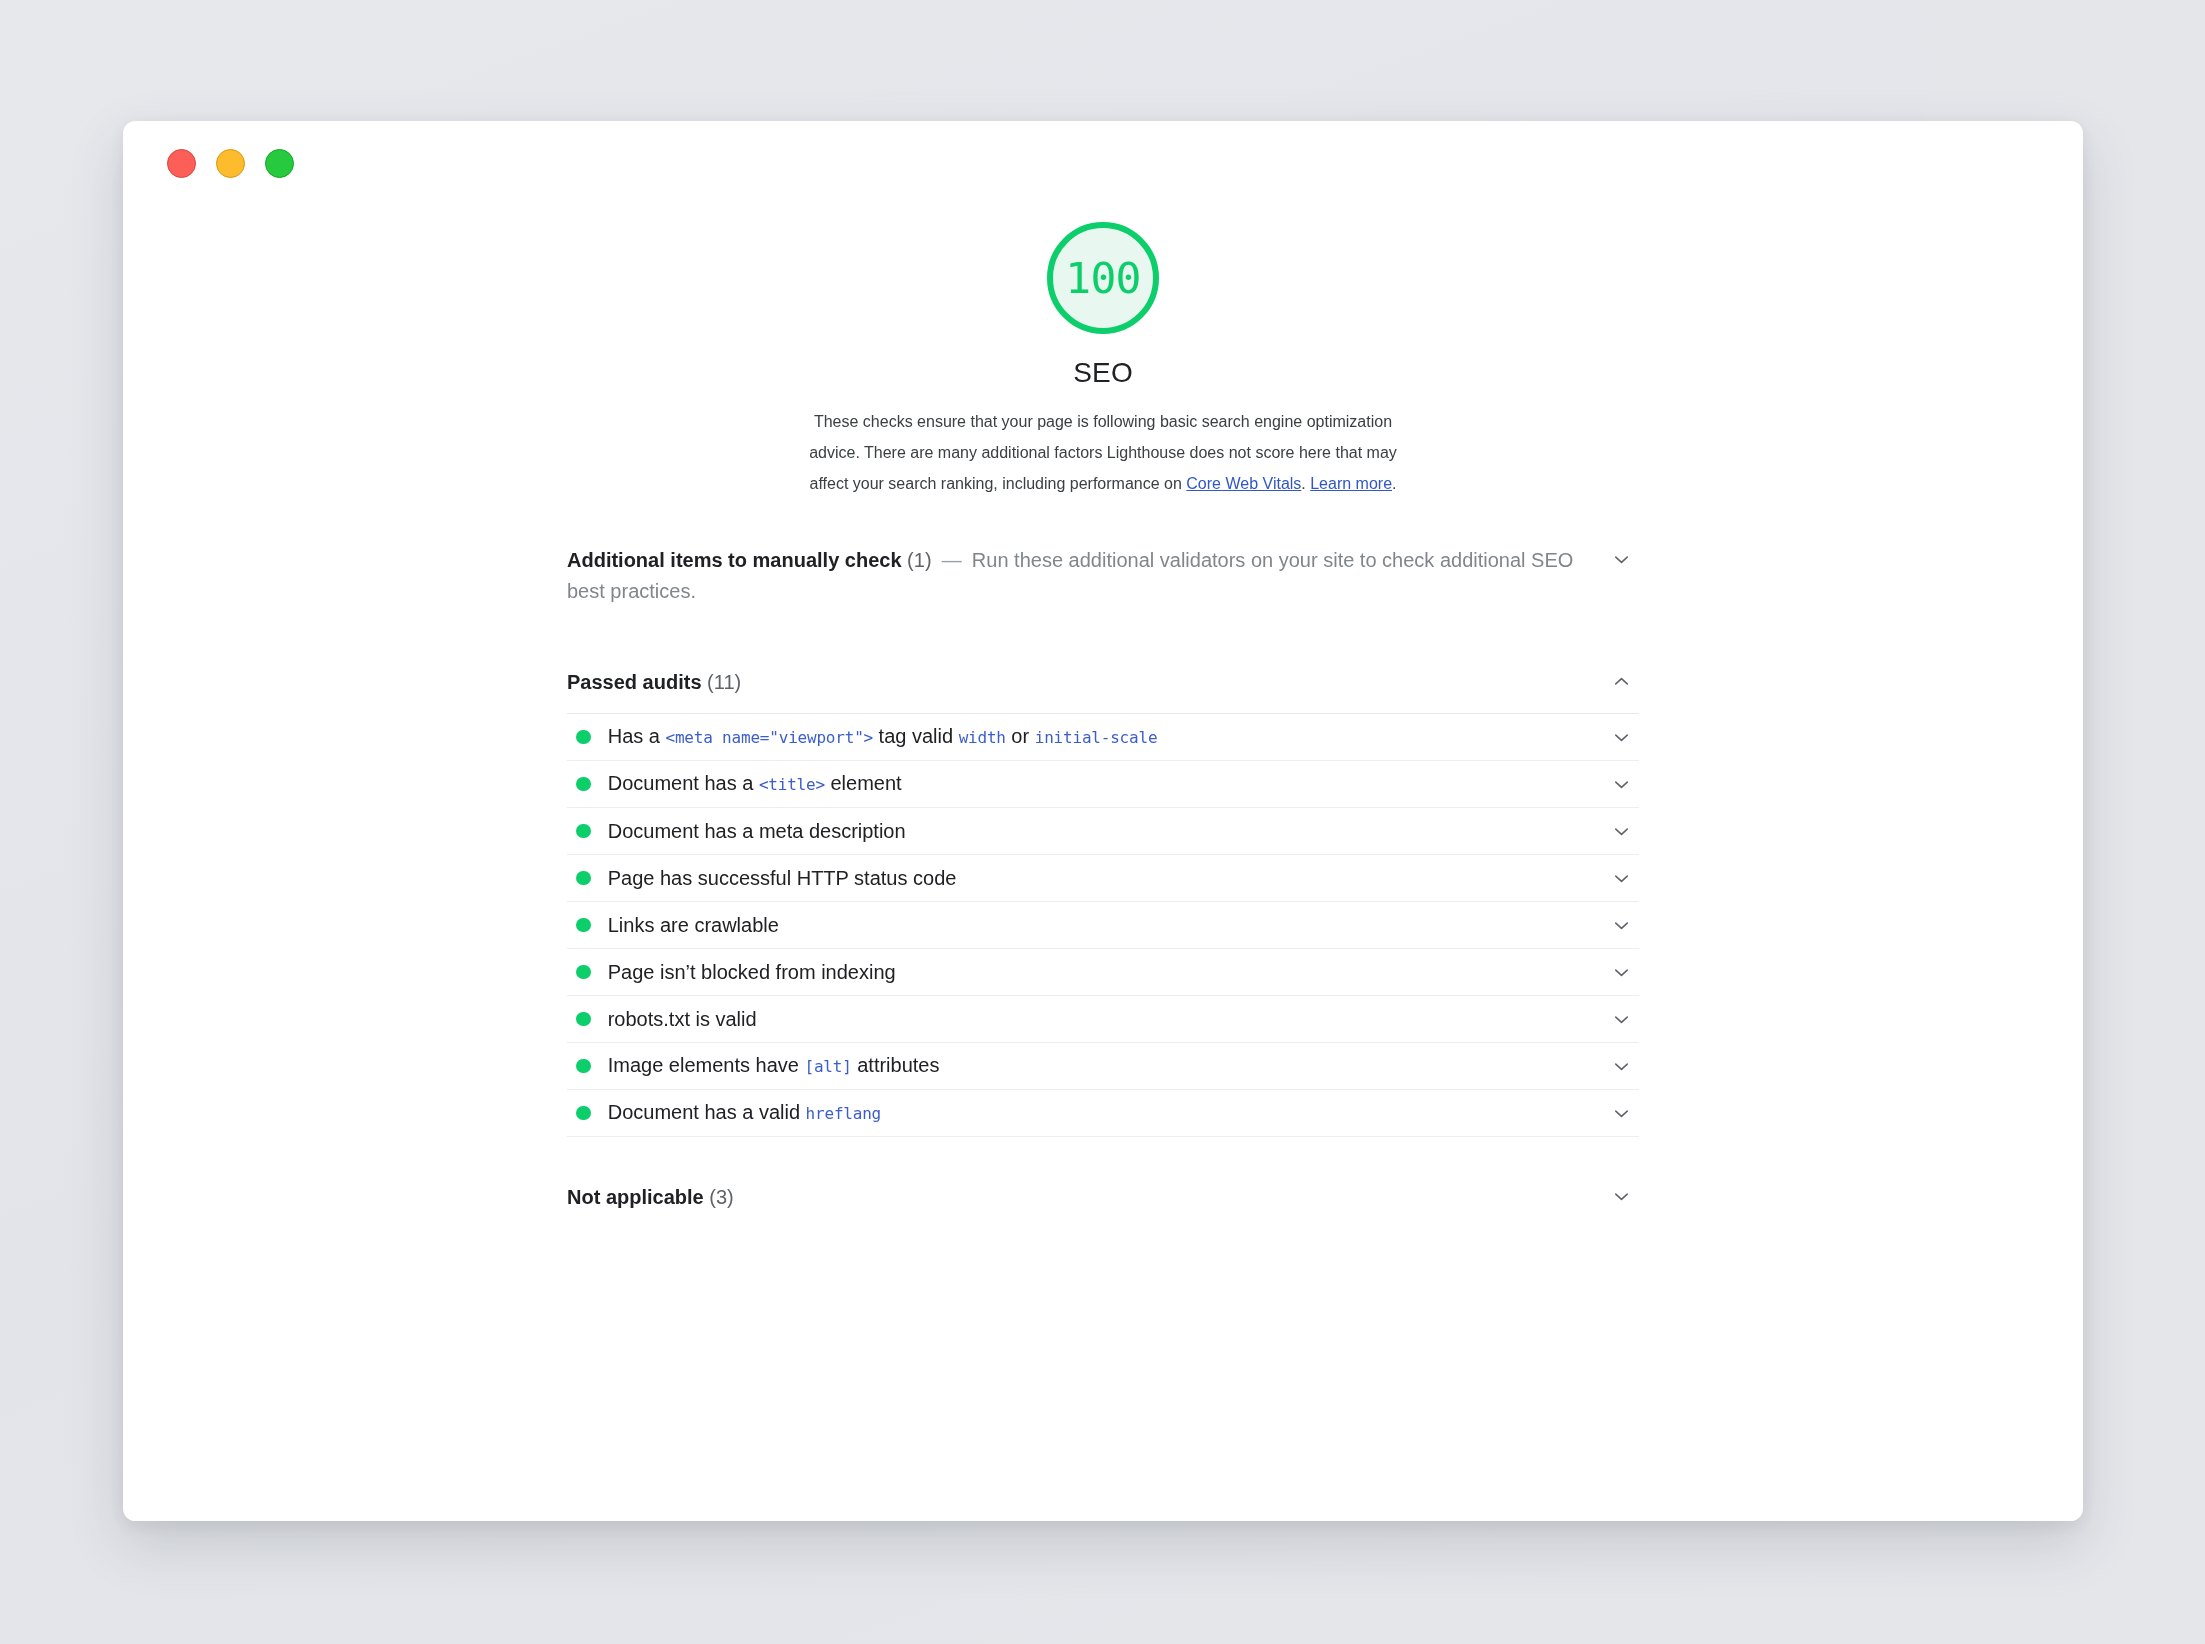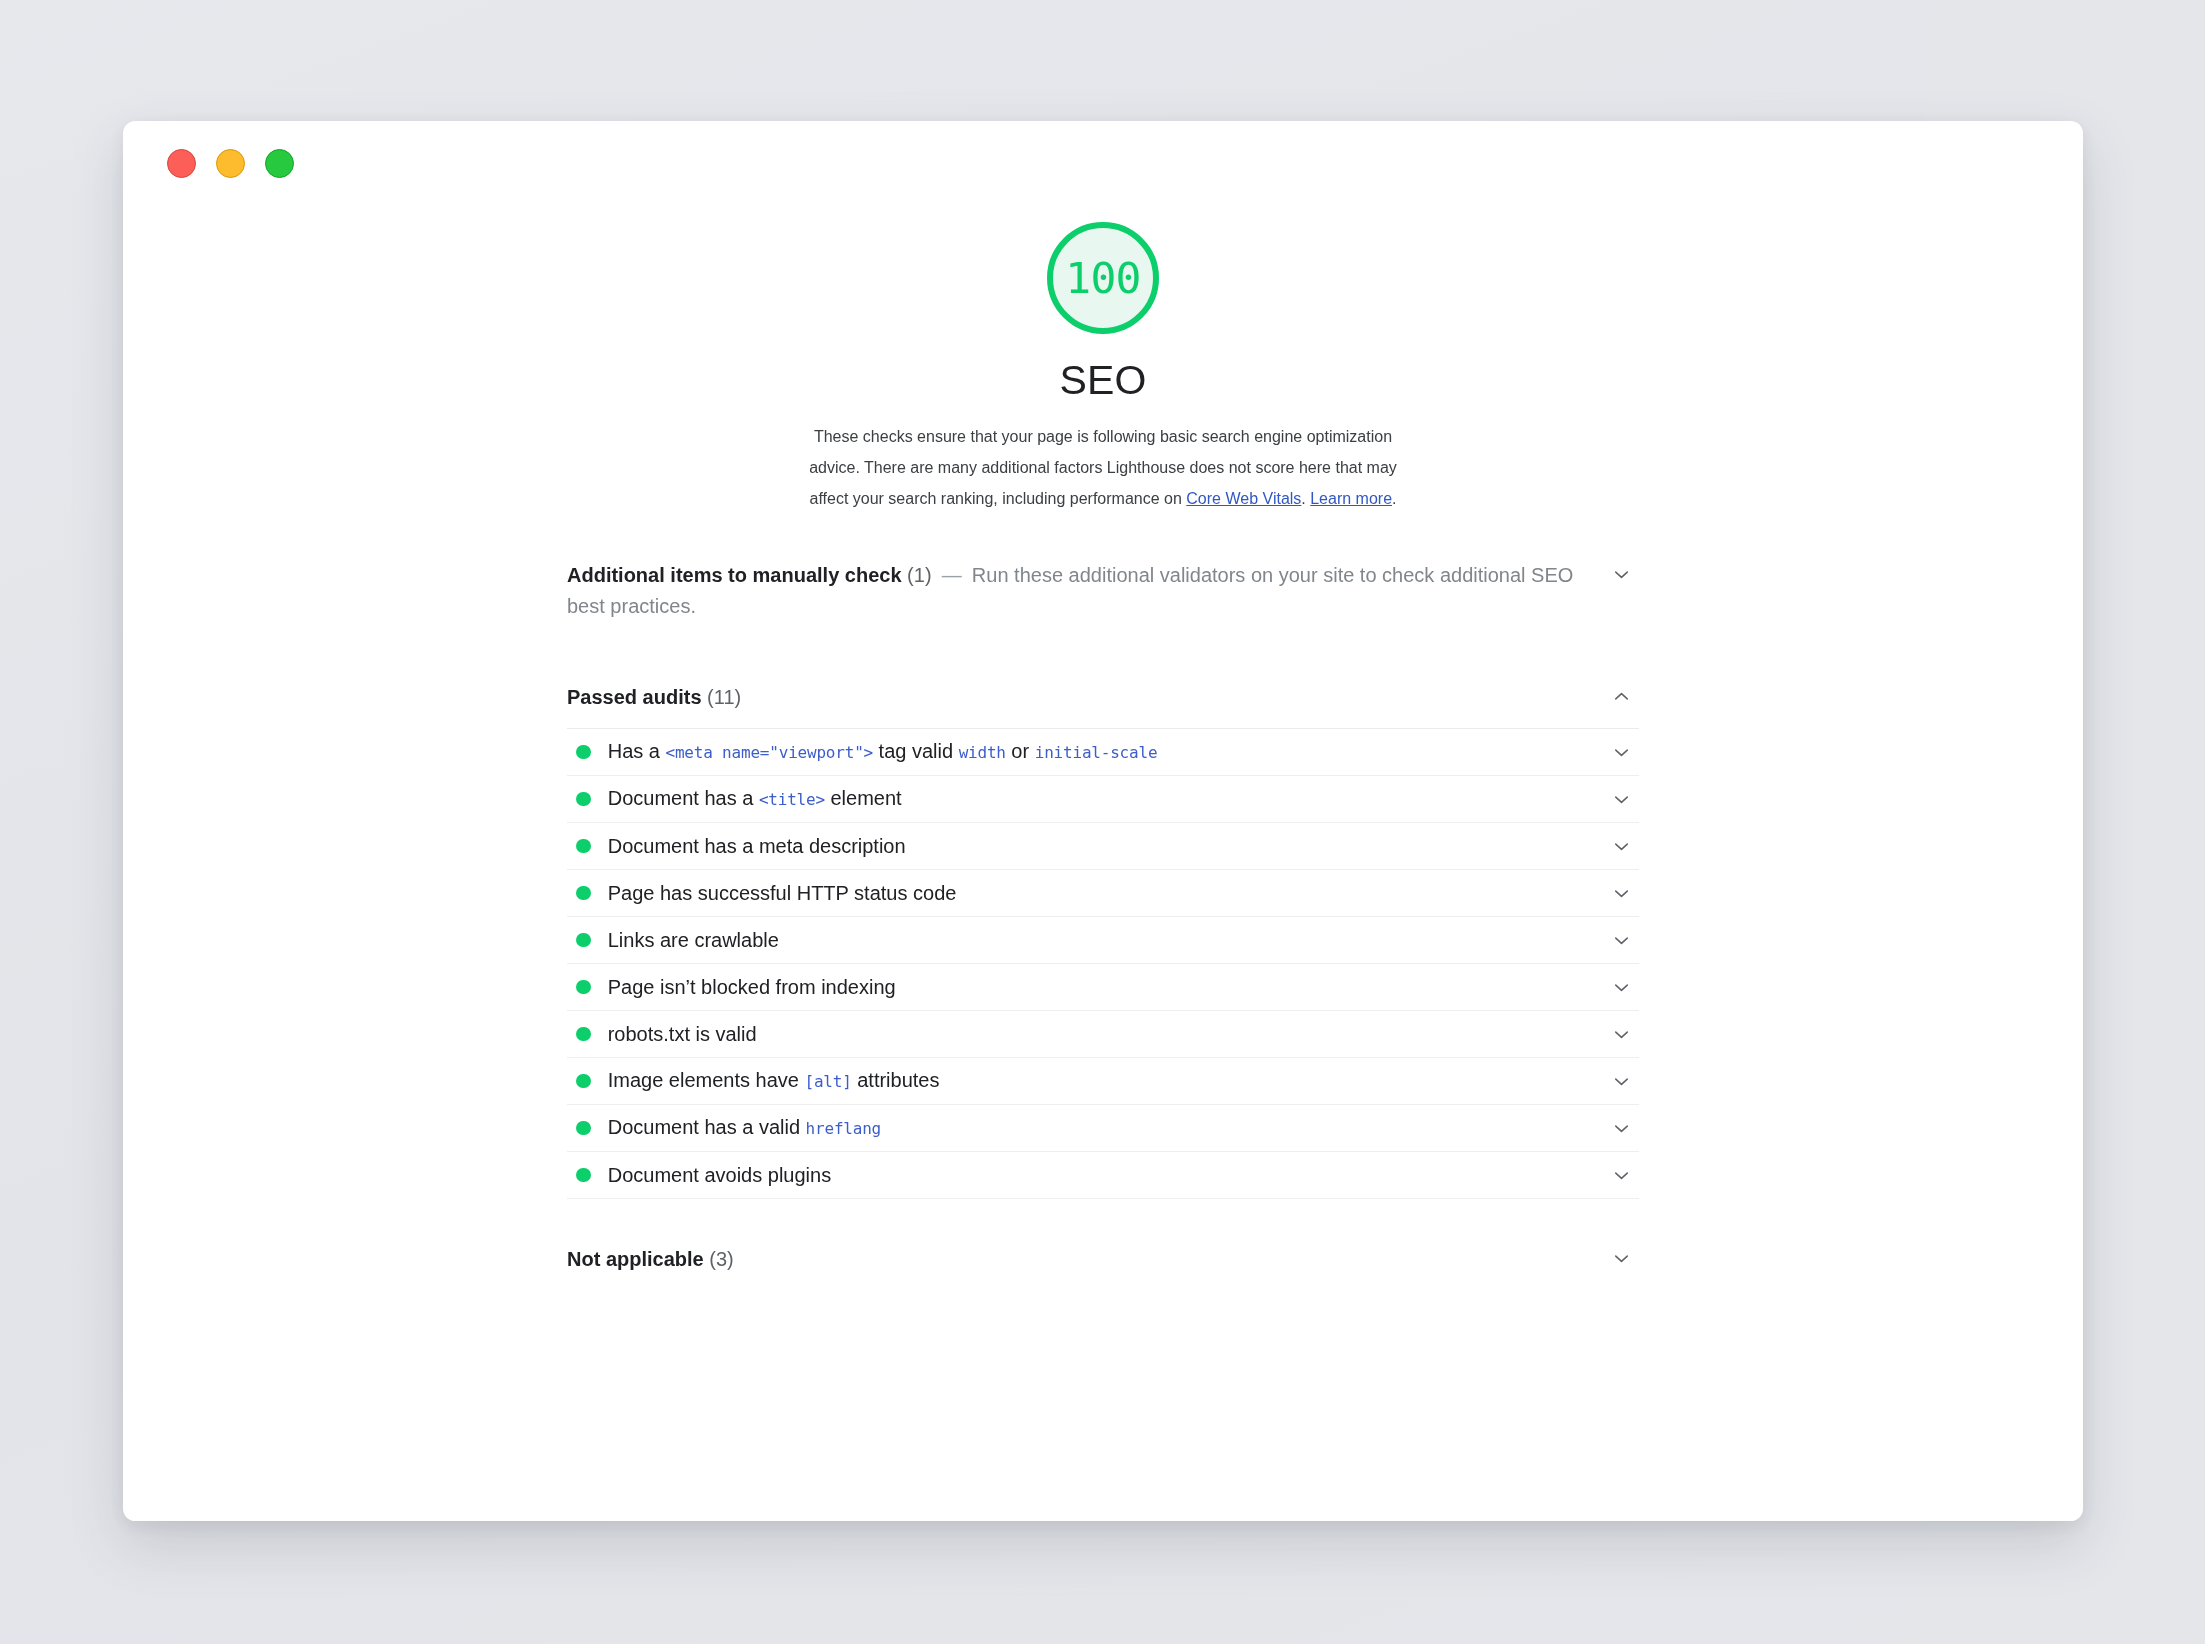--- a/index.html
+++ b/index.html
@@ -82,21 +82,21 @@
   .gauge-score {
     font-family: "DejaVu Sans Mono", monospace;
     font-size: 43px;
     color: #0cce6b;
     letter-spacing: -0.8px;
     line-height: 1;
   }
 
   .category-title {
     margin-top: 23px;
-    font-size: 41px;
+    font-size: 28px;
     font-weight: 400;
     color: #202124;
     letter-spacing: 0.2px;
   }
 
   .category-desc {
     margin-top: 17px;
     width: 613px;
     text-align: center;
     font-size: 16px;
@@ -337,29 +337,20 @@
             </div>
             <div class="audit-row">
               <span class="audit-bullet"></span>
               <span class="audit-text"><span>Document has a valid </span><code class="inline-code">hreflang</code></span>
               <span class="chev" style="top: 50%; margin-top: -11.5px;">
                 <svg width="23" height="23" viewBox="0 0 24 24" fill="none" stroke="#5f6368" stroke-width="1.6" stroke-linecap="round" stroke-linejoin="round">
                   <polyline points="6 9.5 12 15 18 9.5"></polyline>
                 </svg>
               </span>
             </div>
-            <div class="audit-row">
-              <span class="audit-bullet"></span>
-              <span class="audit-text"><span>Document avoids plugins</span></span>
-              <span class="chev" style="top: 50%; margin-top: -11.5px;">
-                <svg width="23" height="23" viewBox="0 0 24 24" fill="none" stroke="#5f6368" stroke-width="1.6" stroke-linecap="round" stroke-linejoin="round">
-                  <polyline points="6 9.5 12 15 18 9.5"></polyline>
-                </svg>
-              </span>
-            </div>
           </div>
         <div class="audit-bottom-rule"></div>
 
         <div class="section-gap"></div>
 
         <div class="section-header">
           <div class="sh-text">
             <span class="sh-title">Not applicable</span>
             <span class="sh-count">(3)</span>
           </div>

